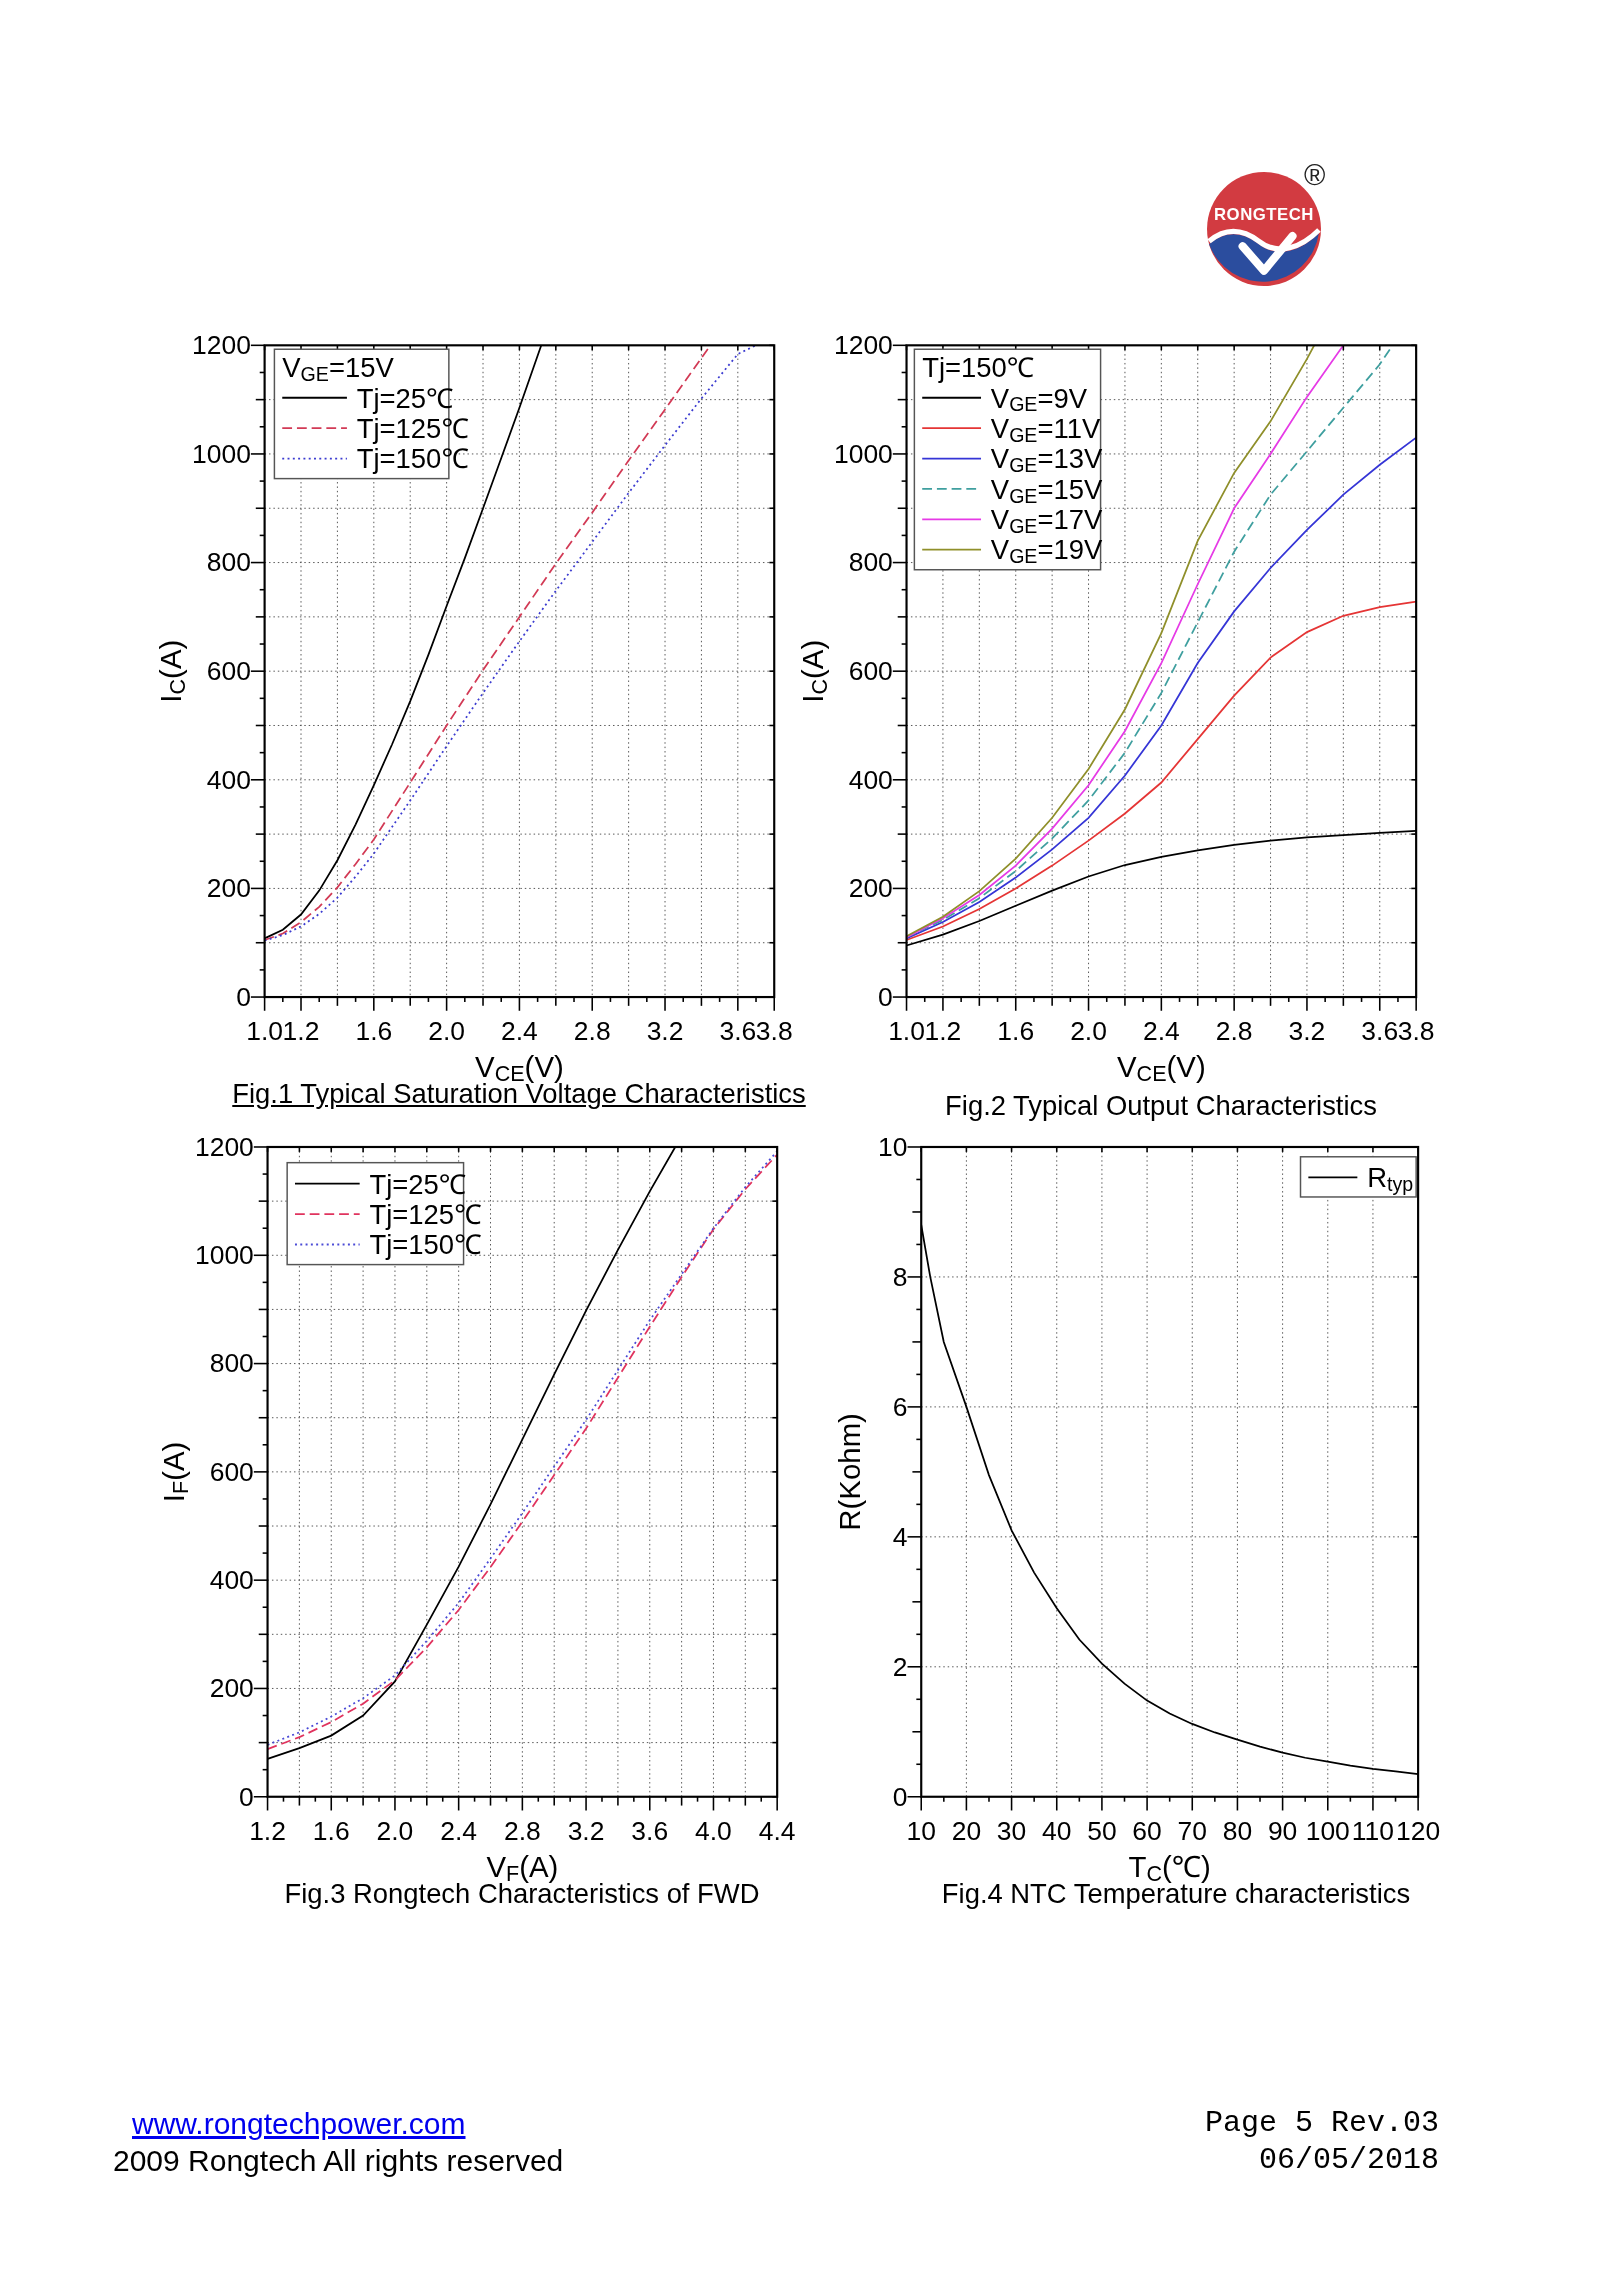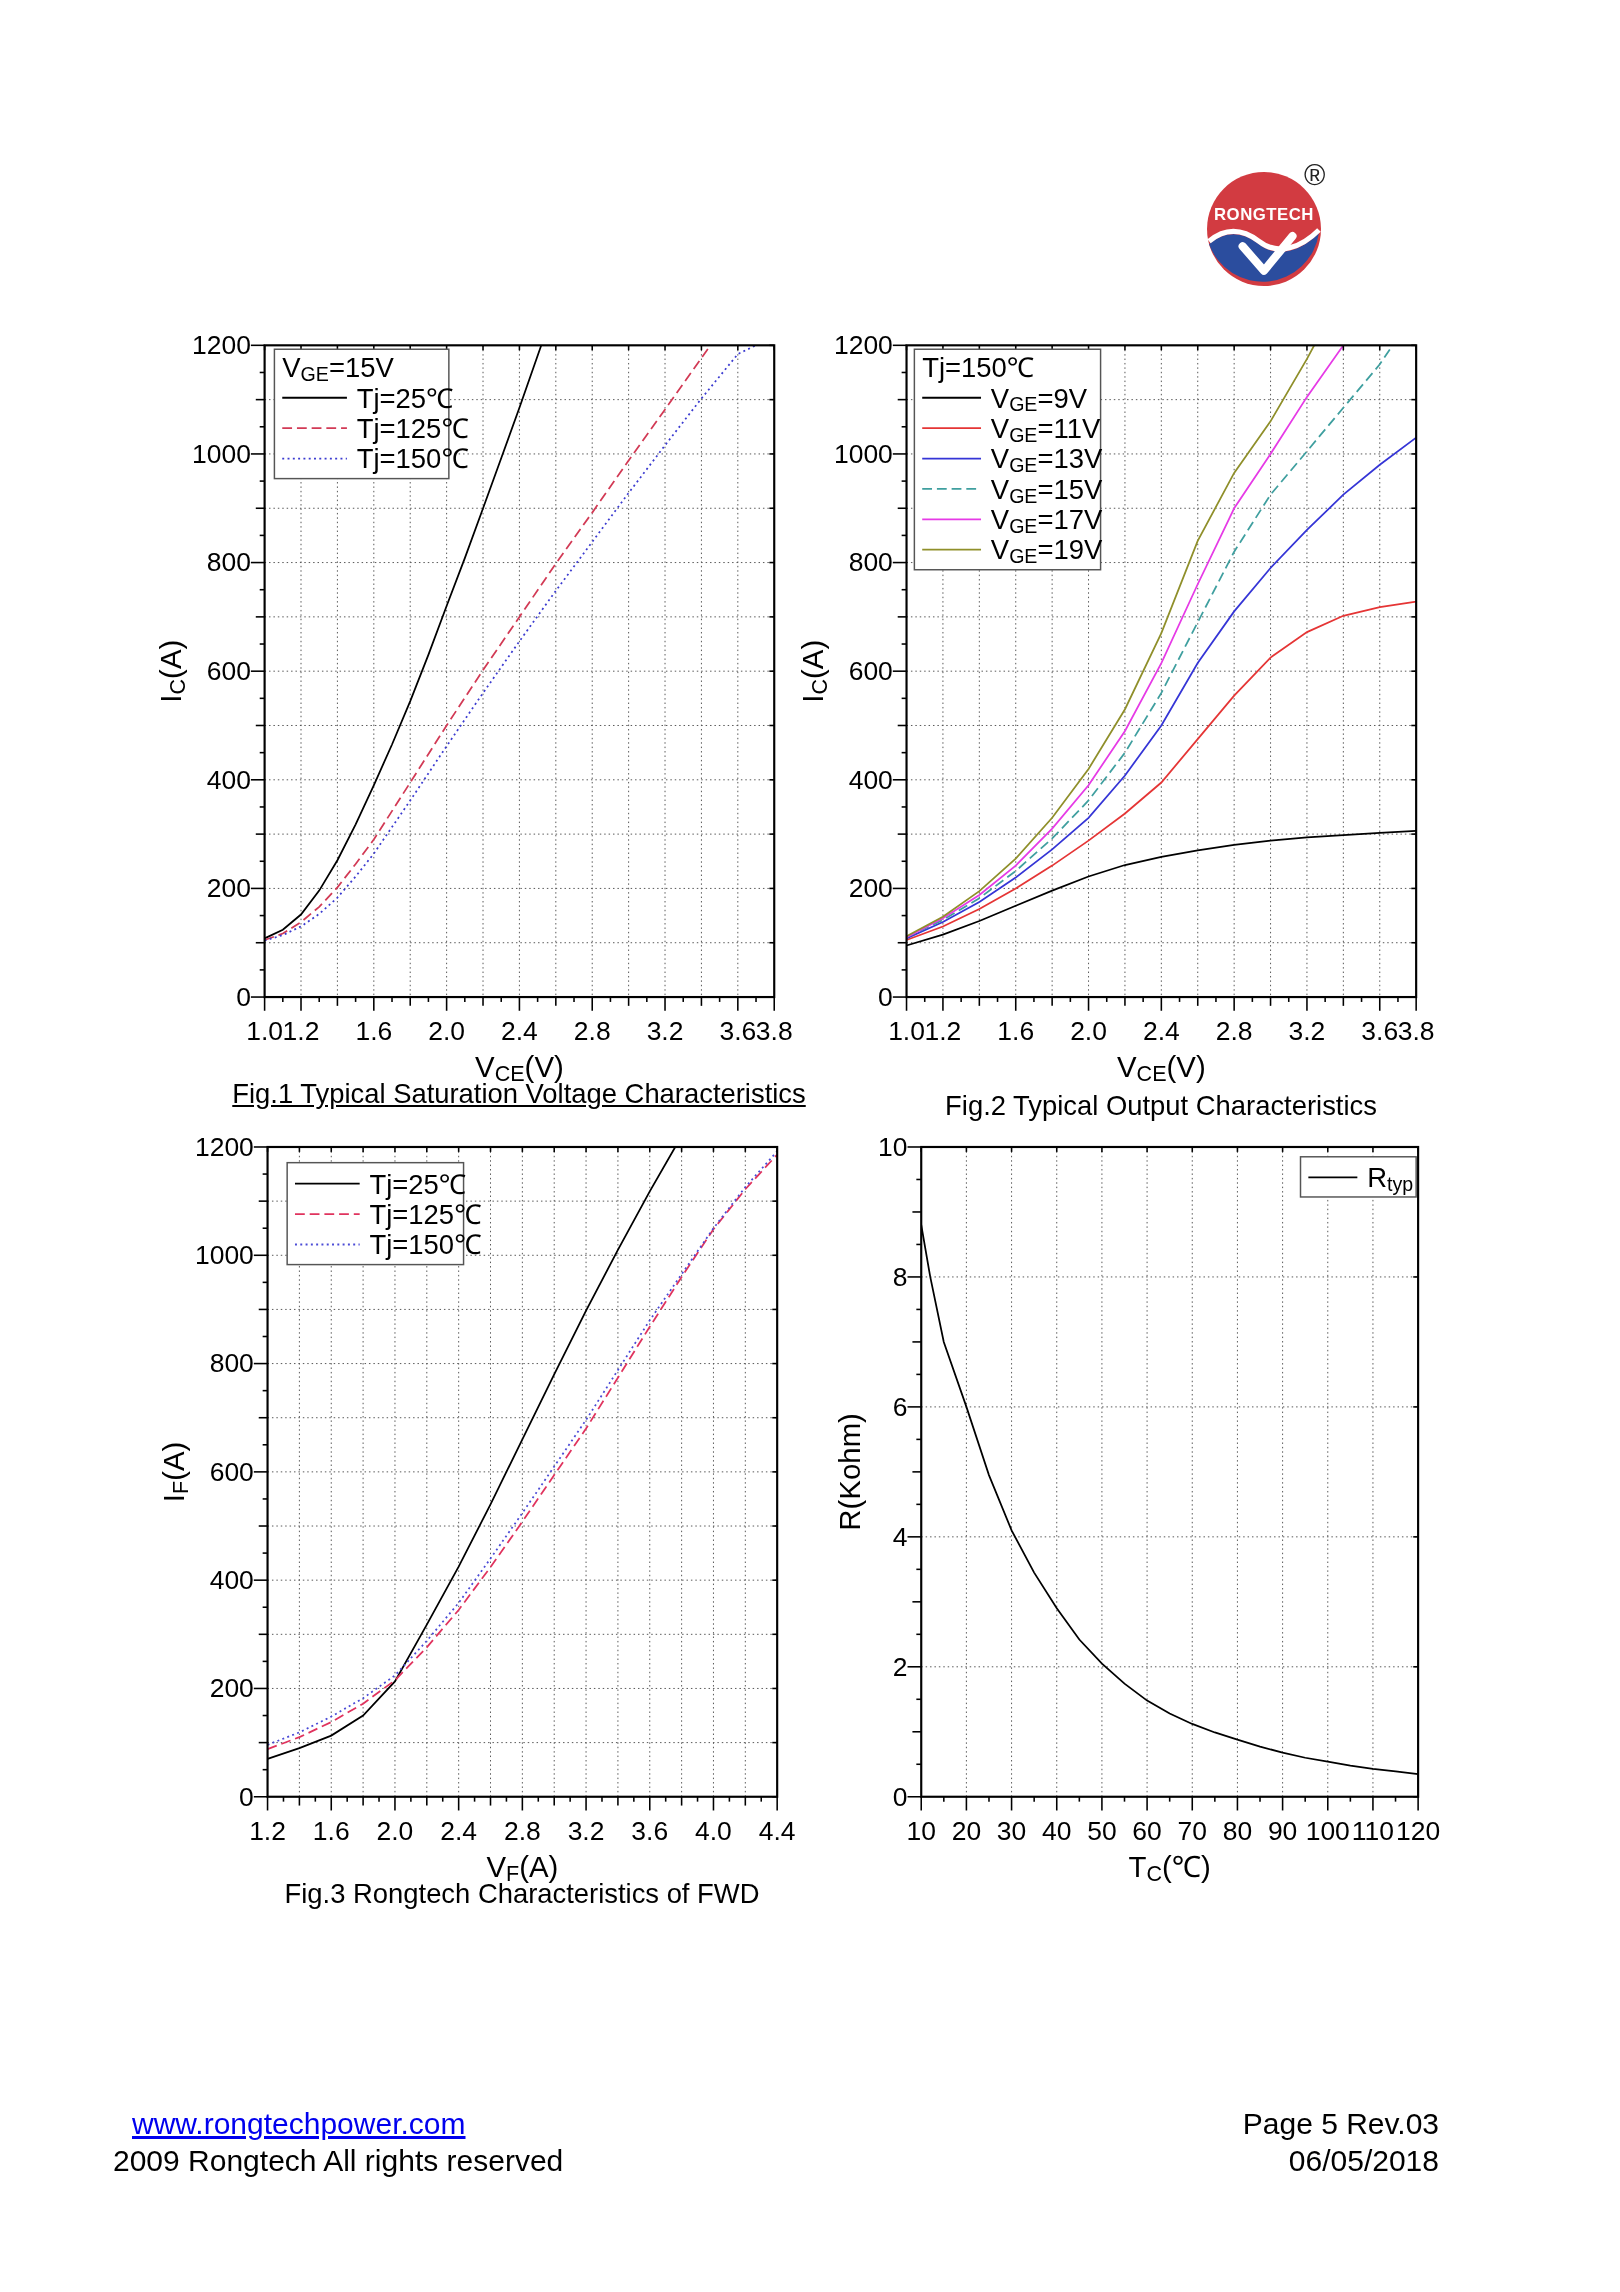--- a/index.html
+++ b/index.html
@@ -4,21 +4,21 @@
 <style>
   html,body{margin:0;padding:0;background:#888;}
   #page{position:relative;width:1620px;height:2293px;background:#ffffff;
         font-family:"Liberation Sans","DejaVu Sans",sans-serif;overflow:hidden;}
   #charts-svg{position:absolute;left:0;top:0;}
   .caption{position:absolute;width:588px;text-align:center;font-size:27.4px;color:#000;}
   #logo-wrap{position:absolute;left:1206px;top:171px;width:116px;height:116px;}
   #reg-mark{position:absolute;left:1304px;top:159px;font-size:29px;color:#222;}
   #footer-left{position:absolute;left:113px;top:2105px;font-size:30px;line-height:37px;color:#000;}
   #footer-left a{color:#0000ee;text-decoration:underline;cursor:pointer;margin-left:19px;}
-  #footer-right{position:absolute;right:181px;top:2105px;font-size:30px;line-height:37px;color:#000;text-align:right;}
+  #footer-right{position:absolute;right:181px;top:2105px;font-size:30px;line-height:37px;color:#000;text-align:right;font-family:Liberation Mono, monospace;}
 </style>
 </head>
 <body>
 
 <div id="page">
 
   <div id="logo-wrap">
     <svg width="116" height="116" viewBox="0 0 114 114">
       <circle cx="57" cy="57" r="56" fill="#d23b41"></circle>
       <path d="M 3,72 C 20,58 36,60 52,72 C 71,87 94,78 111,61 A 56 56 0 0 1 3,72 Z" fill="#2b4d9e"></path>
@@ -605,20 +605,21 @@
           <rect x="1327" y="1180" width="118" height="41" fill="#fff" stroke="#555" stroke-width="1.5"></rect>
           <line x1="1335" y1="1201" x2="1385" y2="1201" stroke="#000000" stroke-width="1.8"></line>
           <text x="1395" y="1211" font-size="28" text-anchor="start" fill="#000" font-family="Liberation Sans, sans-serif"><tspan>R</tspan><tspan dy="4" font-size="20">typ</tspan></text>
         </g>
       </g>
     </svg>
 
   <div class="caption" style="left:225px;top:1078px;text-decoration:underline;">Fig.1 Typical Saturation Voltage Characteristics</div>
   <div class="caption" style="left:867px;top:1078px;margin-top:12px;">Fig.2 Typical Output Characteristics</div>
   <div class="caption" style="left:228px;top:1878px;">Fig.3 Rongtech Characteristics of FWD</div>
+  <div class="caption" style="left:882px;top:1878px;">Fig.4 NTC Temperature characteristics</div>
 
   <div id="footer-left">
     <div><a>www.rongtechpower.com</a></div>
     <div>2009 Rongtech All rights reserved</div>
   </div>
   <div id="footer-right">
     <div>Page 5  Rev.03</div>
     <div>06/05/2018</div>
   </div>
 

